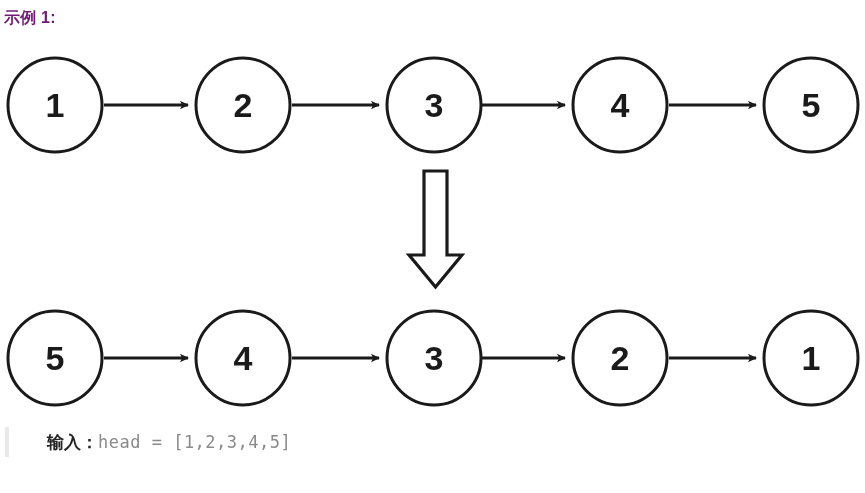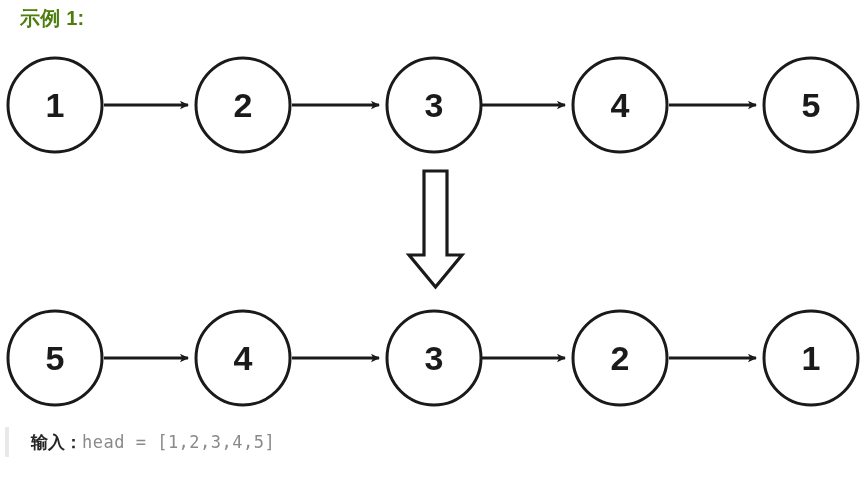--- a/index.html
+++ b/index.html
@@ -12,25 +12,25 @@
     height: 493px;
     position: relative;
     overflow: hidden;
     font-family: "Liberation Sans", "DejaVu Sans", sans-serif;
     -webkit-font-smoothing: antialiased;
   }
 
   
   #example-heading {
     position: absolute;
-    left: 20px;
+    left: 4px;
     top: 8px;
-    font-size: 20px;
+    font-size: 16px;
     font-weight: bold;
-    color: #4d7c0f;
+    color: #701a75;
     letter-spacing: 0.2px;
     line-height: 20px;
     white-space: nowrap;
   }
 
   
   #diagram {
     position: absolute;
     left: 0;
     top: 40px;
@@ -41,21 +41,21 @@
     display: block;
   }
 
   
   #io-block {
     position: absolute;
     left: 5px;
     top: 427px;
     width: 855px;
     border-left: 4px solid #e8e8e8;
-    padding-left: 22px;
+    padding-left: 38px;
     box-sizing: border-box;
   }
   .io-line {
     line-height: 30px;
     white-space: nowrap;
     height: 30px;
   }
   .io-label {
     font-family: "Liberation Sans", "DejaVu Sans", sans-serif;
     font-size: 17px;

